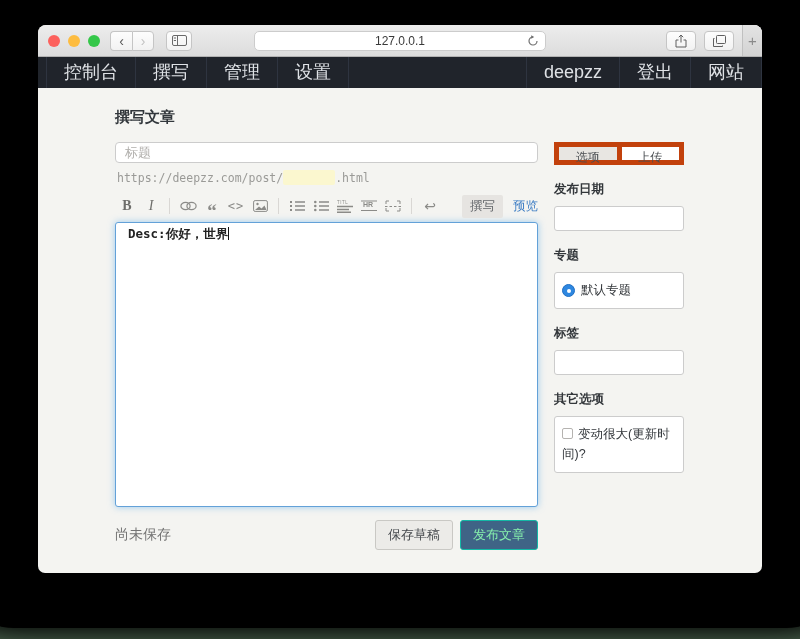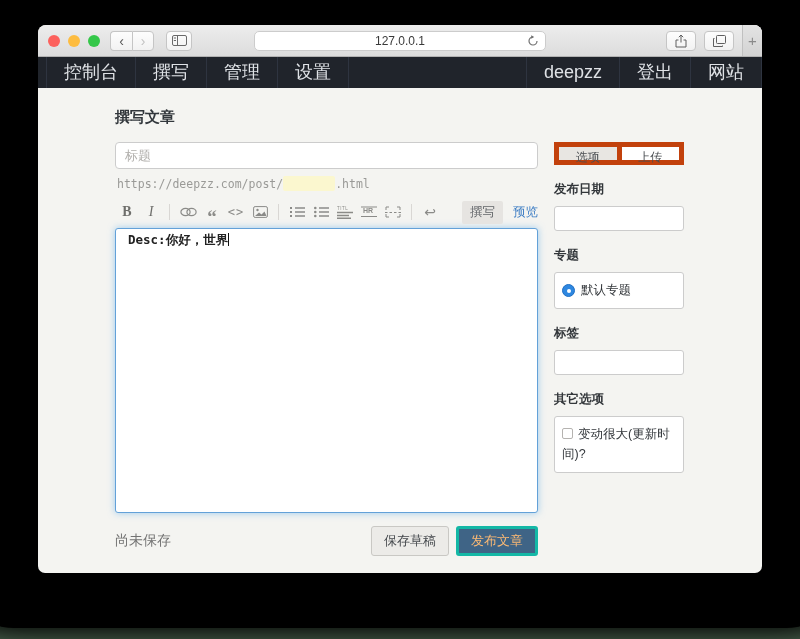--- a/index.html
+++ b/index.html
@@ -66,21 +66,21 @@
   .nav-spacer { flex: 1; }
   .nav-item.rside { border-right: none; border-left: 1px solid #2e3440; }
   .nav-item.rlast { border-right: 1px solid #2e3440; margin-right: 0; }
   
   .content { padding: 20px 78px 0 77px; }
   .page-heading { font-size: 15px; font-weight: bold; color: #32373c; }
   .columns { display: flex; gap: 16px; margin-top: 15px; }
   .main-col { width: 423px; }
   .side-col { width: 130px; }
   .title-input {
-    width: 100%; height: 27px; border: 1px solid #ccc; border-radius: 4px;
+    width: 100%; height: 21px; border: 1px solid #ccc; border-radius: 4px;
     padding: 0 9px; font-size: 13px; color: #333; background: #fff;
     font-family: "Liberation Sans", sans-serif;
   }
   .title-input::placeholder { color: #b0aeab; }
   .url-hint {
     margin: 7px 0 9px 2px; font-family: "DejaVu Sans Mono", "Liberation Mono", monospace;
     font-size: 11.5px; color: #9a9a97; display: flex; align-items: center;
   }
   .slug-hl { display: inline-block; width: 52px; height: 15px; background: #fbf7cf; border-radius: 2px; }
   .toolbar { display: flex; align-items: center; height: 24px; color: #8b8b88; margin-bottom: 4px; }
@@ -107,21 +107,21 @@
     padding: 2px 12px; font-family: "DejaVu Sans Mono", "Liberation Mono", monospace;
     font-size: 12.5px; font-weight: bold; color: #222; line-height: 1.5;
   }
   .caret { display: inline-block; width: 1px; height: 13px; background: #111; vertical-align: -2px; }
   .footer-row { display: flex; align-items: center; margin-top: 13px; }
   .status-text { color: #737373; font-size: 14px; }
   .footer-btns { margin-left: auto; display: flex; gap: 7px; }
   .btn { height: 30px; padding: 0 12px; font-size: 13px; border-radius: 3px; cursor: pointer;
          display: flex; align-items: center; font-family: inherit; }
   .btn-draft { background: #ecebe8; border: 1px solid #c9c8c4; color: #45494d; }
-  .btn-publish { background: #3f6486; border: 3px solid #14b8a6; color: #fdba74; }
+  .btn-publish { background: #3f6486; border: 1px solid #14b8a6; color: #86efac; }
   
   .side-tabs { display: flex; }
   .side-tab {
     flex: 1; height: 23px; line-height: 21px; text-align: center; font-size: 12px;
     border: 5px solid #c2410c; background: #fff; color: #4a4e52; cursor: pointer;
   }
   .side-tab.active { background: #e8e6e2; }
   .side-tab + .side-tab { border-left: none; }
   .side-label { font-weight: bold; font-size: 12.5px; color: #33373b; margin-top: 16px; }
   .side-input {

